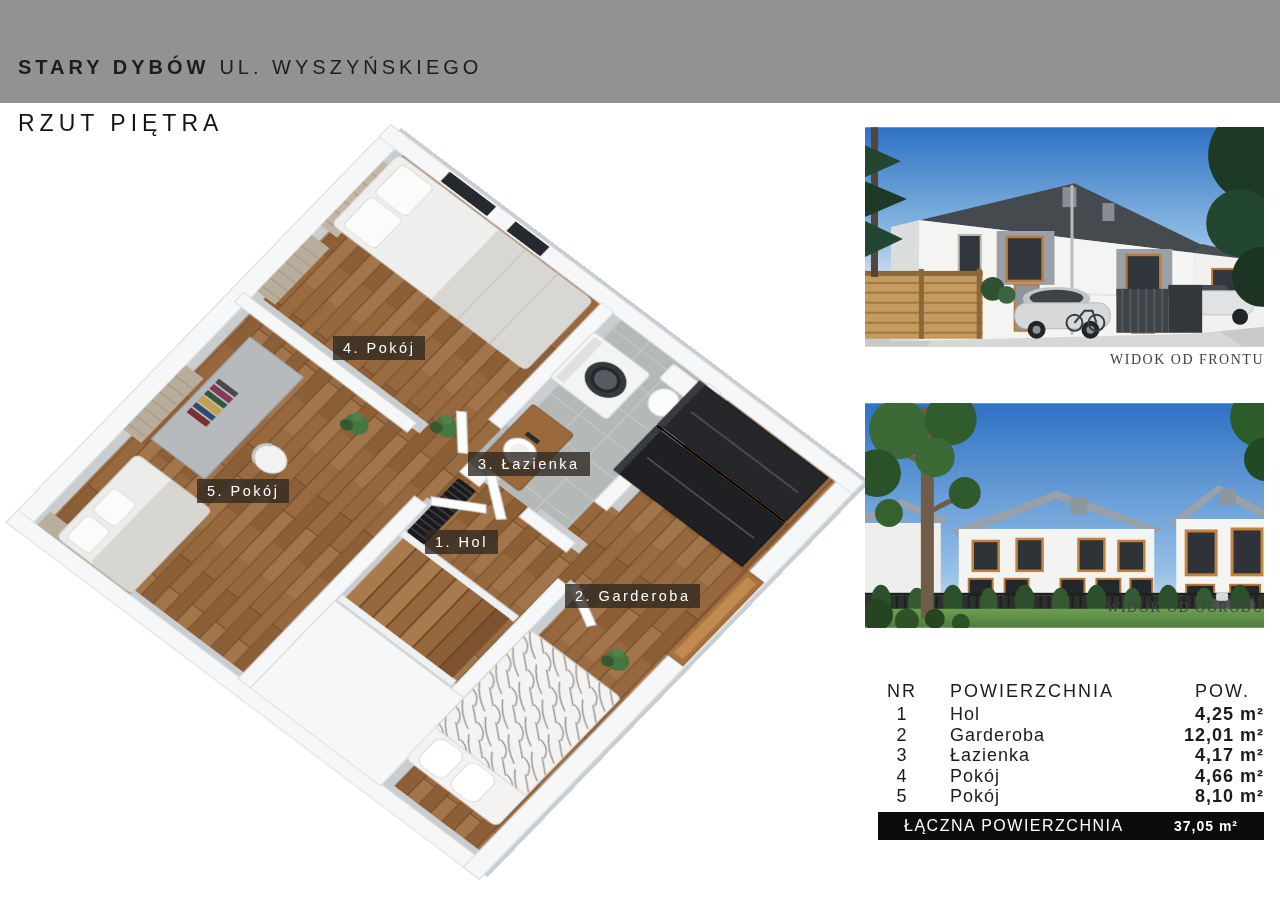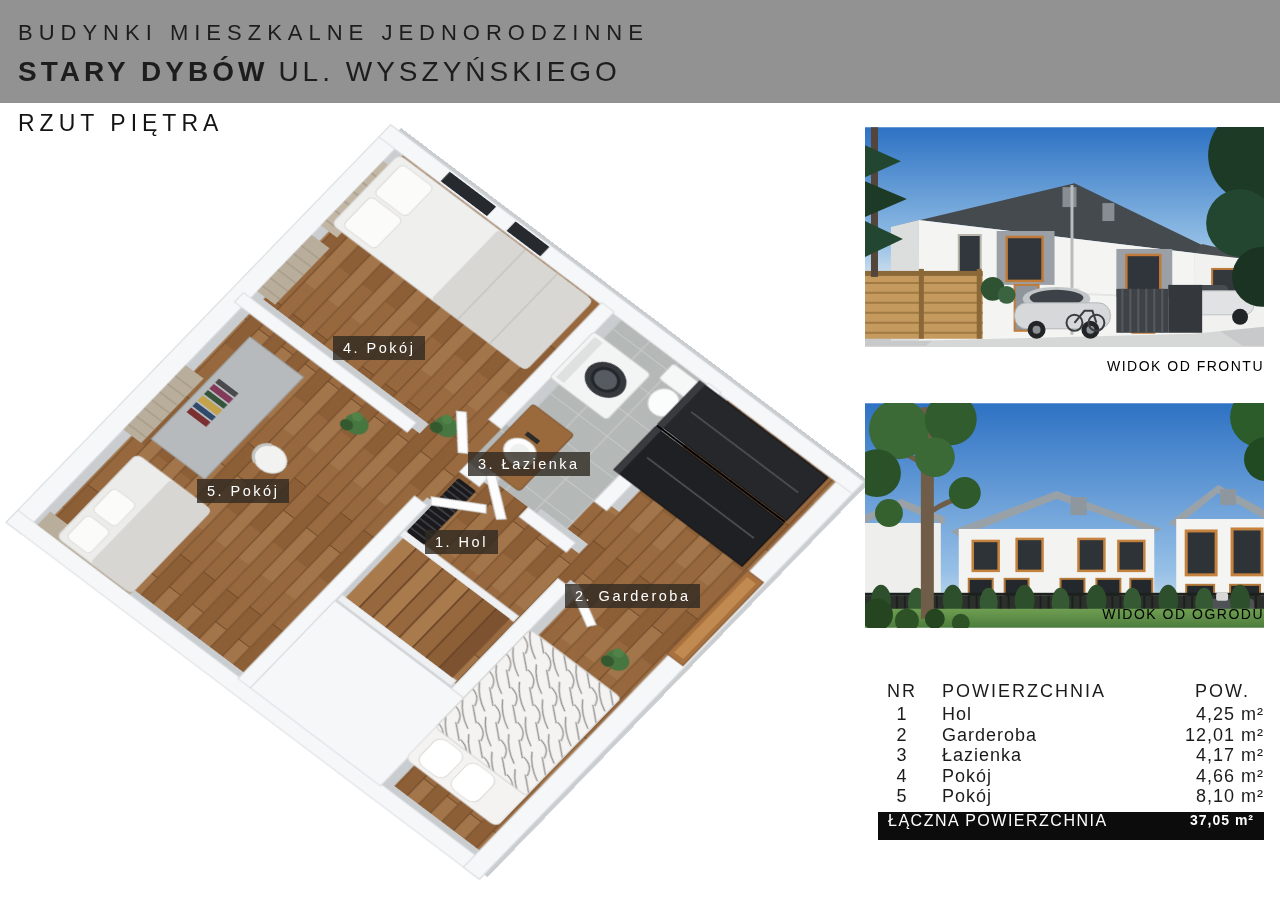--- a/index.html
+++ b/index.html
@@ -4,56 +4,55 @@
 <style>
   html,body{margin:0;padding:0;}
   body{
     width:1280px;height:905px;position:relative;overflow:hidden;
     background:#ffffff;font-family:"Liberation Sans",sans-serif;color:#1c1c1c;
   }
   
   .topbar{position:absolute;left:0;top:0;width:1280px;height:103px;background:#929292;}
   .topbar .l1{position:absolute;left:18px;top:20px;font-size:22px;font-weight:500;
     letter-spacing:6px;color:#1d1d1d;white-space:nowrap;}
-  .topbar .l2{position:absolute;left:18px;top:56px;font-size:28px;letter-spacing:4px;
+  .topbar .l2{position:absolute;left:18px;top:56px;font-size:20px;letter-spacing:4px;
     color:#1d1d1d;white-space:nowrap;}
   .topbar .l2 .bold{font-weight:bold;margin-right:10px;}
   
   .page-title{position:absolute;left:18px;top:110px;font-size:23px;font-weight:normal;
     letter-spacing:5px;color:#141414;}
   
   .plan-wrap{position:absolute;left:30px;top:150px;width:810px;height:705px;}
   .plan-svg{position:absolute;left:105px;top:82px;width:600px;height:540px;
     transform:rotateX(28deg) rotateZ(-49.5deg) scaleY(1.17);transform-origin:50% 50%;}
   .room-badge{position:absolute;background:rgba(47,41,34,0.80);color:#ffffff;
     font-size:14.5px;letter-spacing:2.5px;padding:4px 10px;white-space:nowrap;}
   
   .photo{position:absolute;left:865px;width:399px;}
   .photo svg{display:block;}
   .photo-caption{position:absolute;left:865px;width:399px;text-align:right;
-    font-family:Liberation Sans, sans-serif;font-size:14px;letter-spacing:1.5px;color:#000000;margin-top:6px;}
+    font-family:Liberation Serif, serif;font-size:14px;letter-spacing:1.5px;color:#404040;}
   
   .area-table{position:absolute;left:878px;top:681px;width:386px;font-size:18px;color:#1b1b1b;}
-  .trow{display:flex;align-items:baseline;height:20.5px;letter-spacing:1px;}
+  .trow{display:flex;align-items:baseline;height:20.5px;letter-spacing:1px;gap:8px;}
   .trow.head{height:23px;letter-spacing:2px;}
   .c-nr{width:48px;text-align:center;flex:none;}
   .c-room{flex:1;padding-left:16px;}
   .c-area{width:118px;text-align:right;flex:none;}
-  .trow .c-area.val{font-weight:normal;}
+  .trow .c-area.val{font-weight:bold;}
   .trow.head .c-area{padding-right:14px;}
   .tfoot{margin-top:5px;background:#0c0c0c;color:#ffffff;height:28px;
-    display:flex;justify-content:space-between;padding:0 10px;}
+    display:flex;align-items:center;justify-content:space-between;padding:0 26px;}
   .tfoot .lbl{font-size:16px;letter-spacing:1.5px;}
   .tfoot .val{font-size:14px;font-weight:bold;letter-spacing:1px;}
 </style>
 </head>
 <body>
 
 <div class="topbar">
-  <div class="l1">BUDYNKI MIESZKALNE JEDNORODZINNE</div>
   <div class="l2">
     <span class="bold">STARY DYBÓW</span><span>UL. WYSZYŃSKIEGO</span>
   </div>
 </div>
 
 <div class="page-title">RZUT PIĘTRA</div>
 
 <div class="plan-wrap">
   <svg class="plan-svg" viewBox="-20 -20 600 540">
     <defs>

